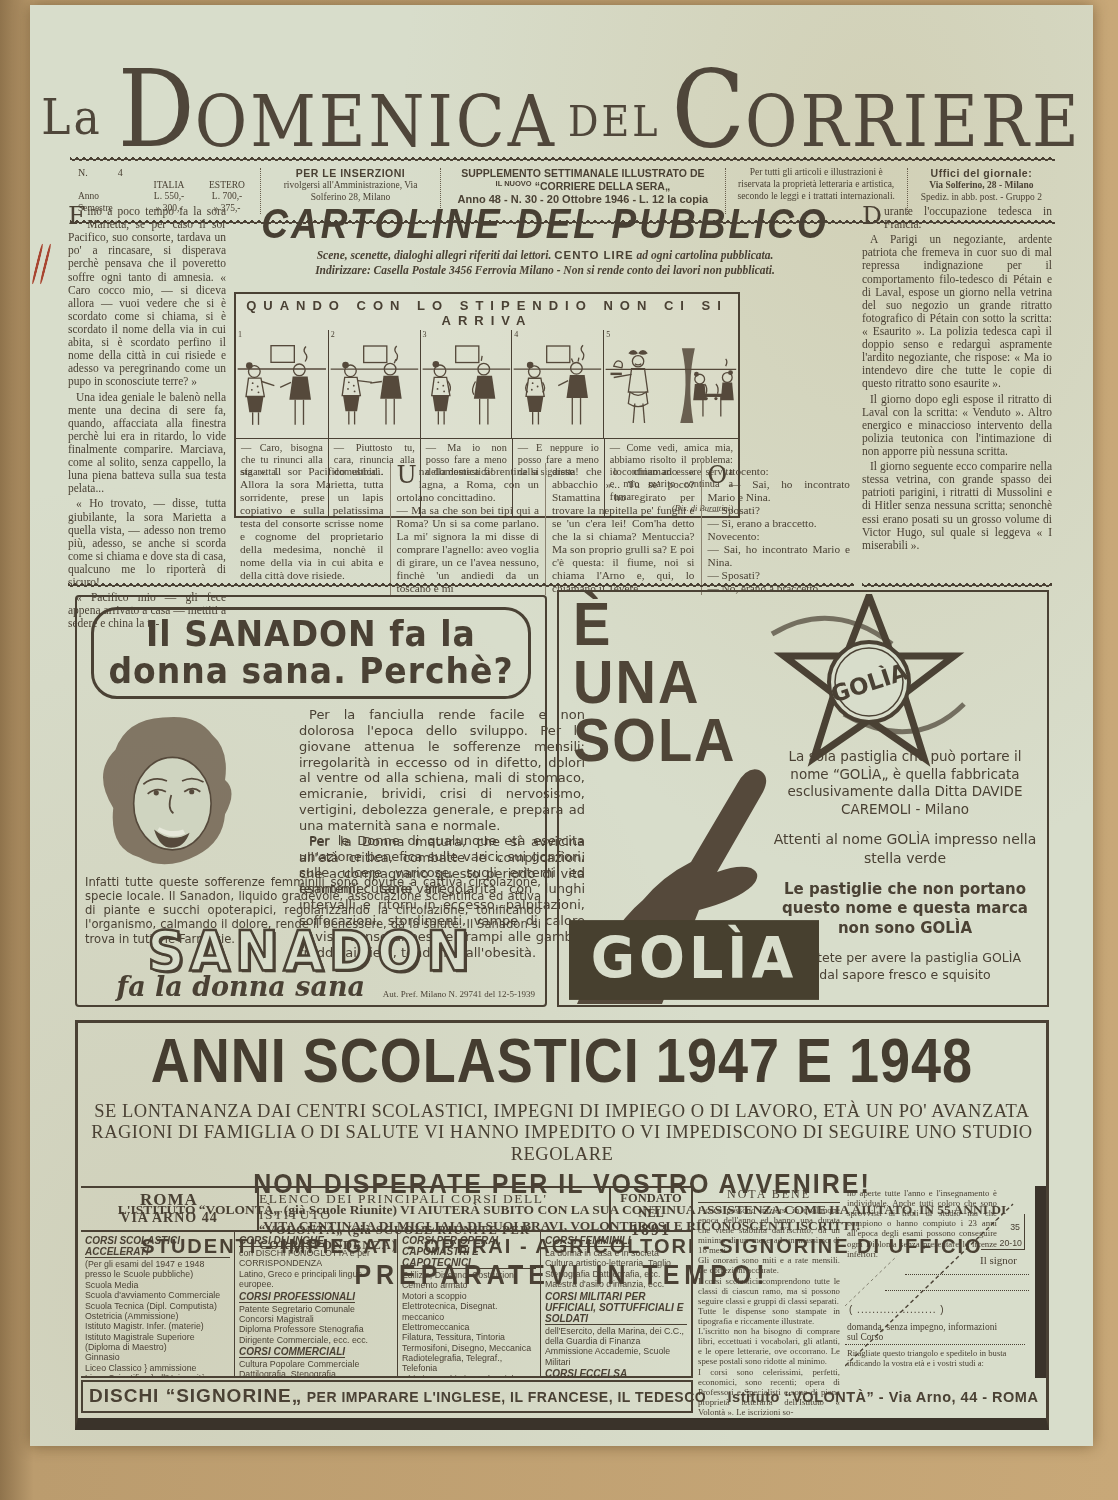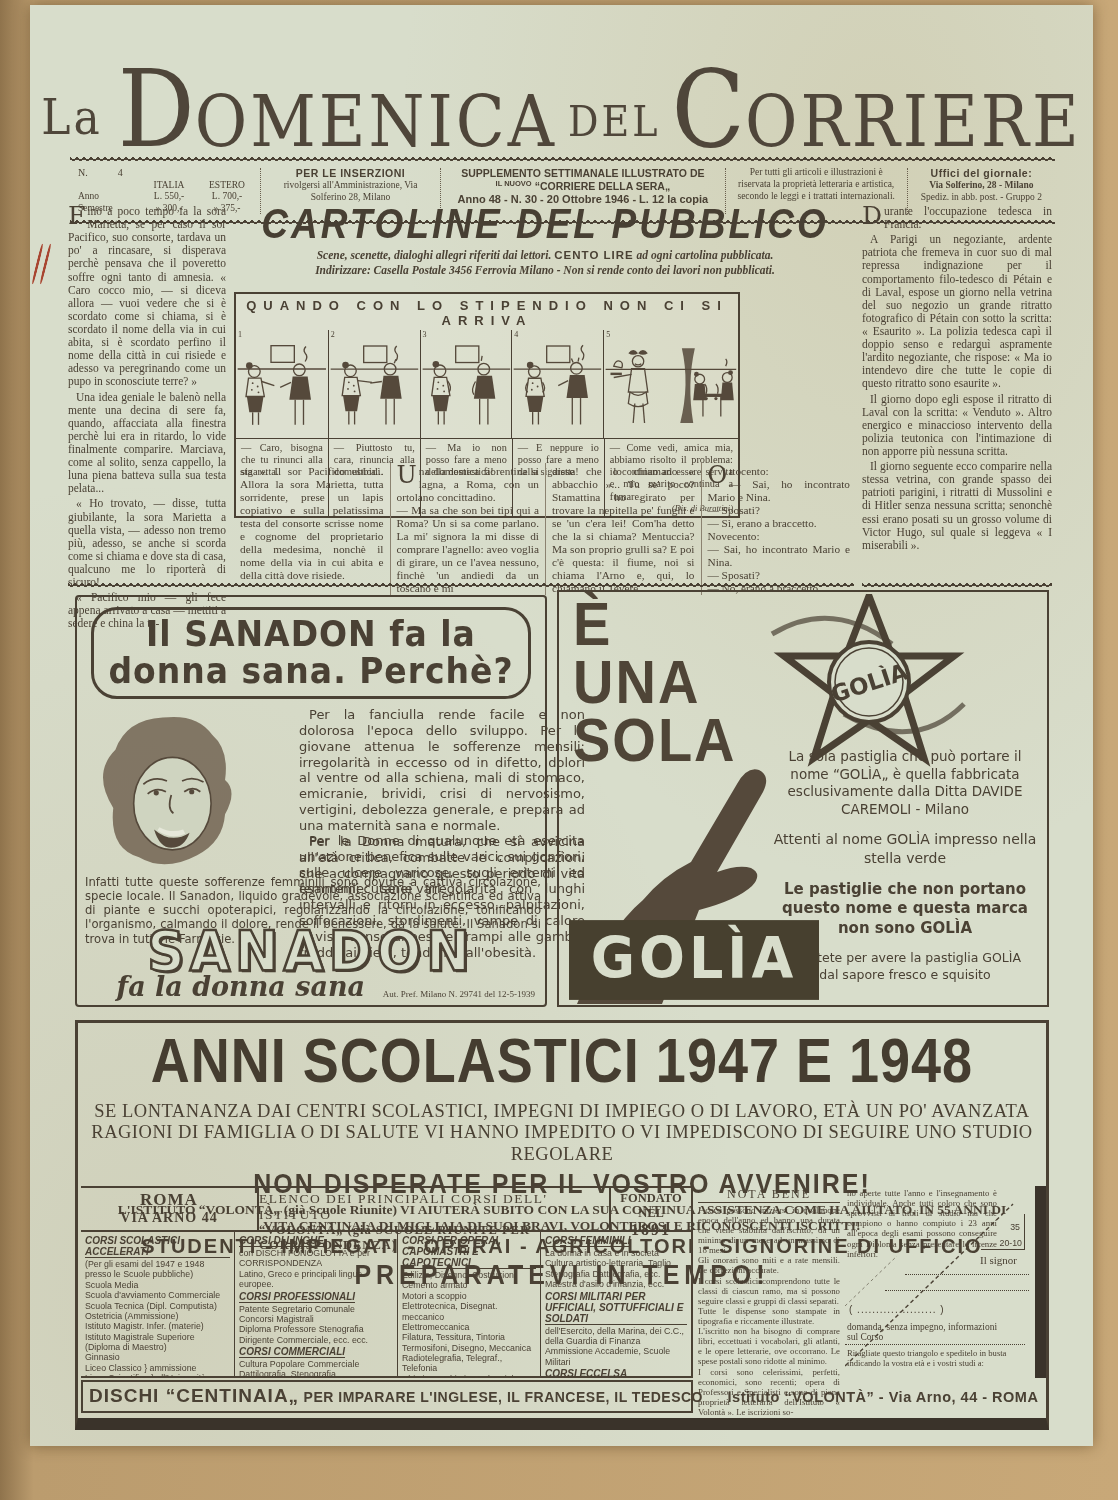--- a/index.html
+++ b/index.html
@@ -601,19 +601,19 @@
       <div class="cp-dots" style="left:60px; top:88px; width:124px;"></div>
       <div class="cp-dots" style="left:40px; top:104px; width:144px;"></div>
       <div class="cp-paren">( ..................... )</div>
       <div class="cp-domanda">domanda, senza impegno, informazioni sul Corso</div>
       <div class="cp-dash"></div>
       <div class="cp-rit">Ritagliate questo triangolo e speditelo in busta indicando la vostra età e i vostri studi a:</div>
     </div>
     <div class="thickbar"></div>
 
     <div class="vol-strip">
-      <span class="strip-a">DISCHI “CENTINAIA„</span>
+      <span class="strip-a">DISCHI “SIGNORINE„</span>
       <span class="strip-b">PER IMPARARE L'INGLESE, IL FRANCESE, IL TEDESCO</span>
     </div>
     <div class="vol-stripright">Istituto “VOLONTÀ” - Via Arno, 44 - ROMA</div>
   </div>
 
 </div>
 
 </body></html>

